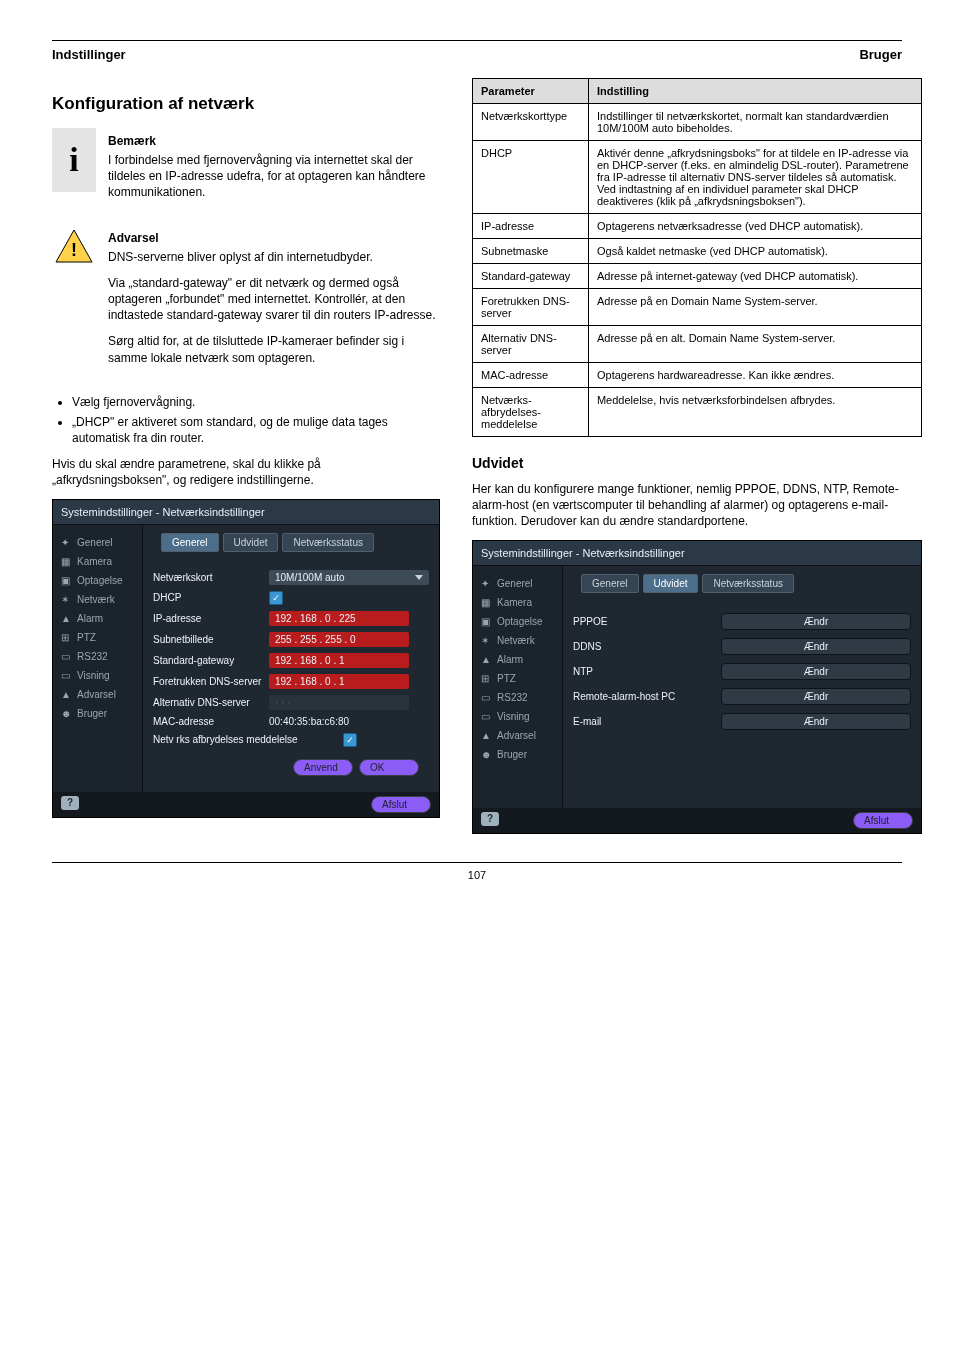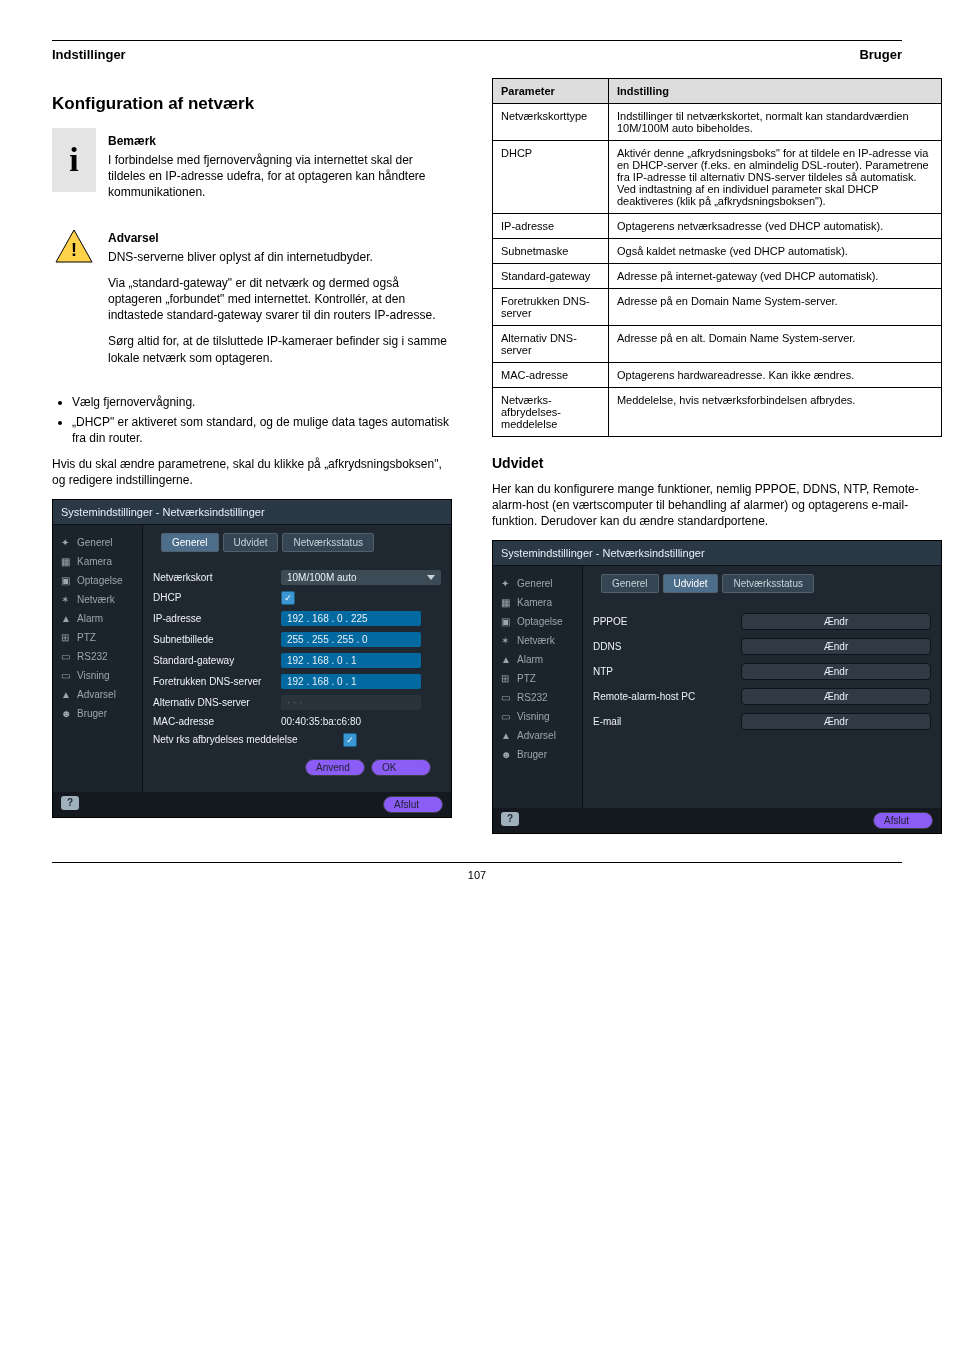--- a/index.html
+++ b/index.html
@@ -1,20 +1,20 @@
 <!DOCTYPE html>
 <html><head>
 <meta charset="utf-8">
 <style>
   *{box-sizing:border-box;margin:0;padding:0}
   body{font-family:Arial,Helvetica,sans-serif;font-size:12px;color:#000;background:#fff;width:954px;margin:0 auto}
   .page{padding:40px 52px 20px}
   .top-rule{border-top:1px solid #000;margin-bottom:6px}
   .header-row{display:flex;justify-content:space-between;font-weight:bold;font-size:13px;margin-bottom:16px}
-  .two-col{display:flex;gap:40px}
+  .two-col{display:flex;gap:32px}
   .col{flex:1 1 0}
   .h2{font-weight:bold;font-size:17px;margin:16px 0 14px}
   .h3{font-weight:bold;font-size:14px;margin:16px 0 10px}
   .p{font-size:12px;line-height:1.35;margin-bottom:10px}
   .note-row{display:flex;align-items:flex-start;gap:12px;margin:6px 0 14px}
   .note-icon{width:44px;height:64px;background:#e4e4e4;display:flex;align-items:center;justify-content:center;font-family:Georgia,serif;font-weight:bold;font-size:34px}
   .note-body{flex:1;padding-top:6px}
   .warn-row{display:flex;align-items:flex-start;gap:12px;margin:8px 0 18px}
   .warn-icon{width:44px;height:42px;display:flex;align-items:center;justify-content:center}
   .warn-icon svg{width:40px;height:36px}
@@ -28,23 +28,23 @@
   .shot .titlebar{background:#2b3947;color:#e8f0f7;padding:6px 8px;font-size:11px;border-bottom:1px solid #0d1115}
   .shot-body{display:flex}
   .sidebar{width:90px;background:#1b232b;border-right:1px solid #0d1115;padding-top:8px;padding-bottom:8px}
   .side-item{padding:4px 8px;color:#9aa7af;display:flex;align-items:center;gap:6px}
   .side-ico{width:10px;height:10px;display:inline-block}
   .tabs{display:flex;gap:4px;padding:8px 8px 12px}
   .tab{padding:3px 10px;background:#354554;border:1px solid #52606c;border-radius:2px;color:#c9d3da;font-size:10px}
   .tab.active{background:#4d6e8a;color:#fff}
   .content{flex:1;padding:0 10px 10px}
   .frow{display:flex;align-items:center;margin:6px 0}
-  .flabel{width:128px;color:#eef3f7}
+  .flabel{width:116px;color:#eef3f7}
   .fval{flex:1}
-  .fval .ip{background:#0369a1;color:#e8f0f7;padding:2px 6px;border-radius:2px;display:inline-block;min-width:140px}
+  .fval .ip{background:#b91c1c;color:#e8f0f7;padding:2px 6px;border-radius:2px;display:inline-block;min-width:140px}
   .fval .dis{background:#2a333c;color:#5d6a73}
   .chk{width:14px;height:14px;background:#3a97d3;border:1px solid #1d5e86;display:inline-flex;align-items:center;justify-content:center;color:#fff;font-size:9px;border-radius:2px}
   .dropdown{background:#3c4b56;color:#e8f0f7;padding:2px 6px;display:flex;justify-content:space-between;align-items:center;min-width:160px;border-radius:2px}
   .dd-caret{width:0;height:0;border-left:4px solid transparent;border-right:4px solid transparent;border-top:5px solid #c9d3da}
   .btnrow{display:flex;justify-content:flex-end;gap:6px;padding:6px 10px}
   .btn{background:#8b5cf6;border:1px solid #3a3f44;border-radius:9px;color:#223;min-width:60px;text-align:left;padding:2px 10px;font-size:10px}
   .footer-row{display:flex;justify-content:space-between;padding:4px 8px;background:#14191f}
   .help-icon{width:18px;height:14px;background:#9fb1bc;border-radius:3px;display:flex;align-items:center;justify-content:center;color:#1f2730;font-weight:bold}
   .adv-row{display:flex;align-items:center;justify-content:space-between;margin:8px 0;gap:8px}
   .adv-label{width:140px;color:#eef3f7}

